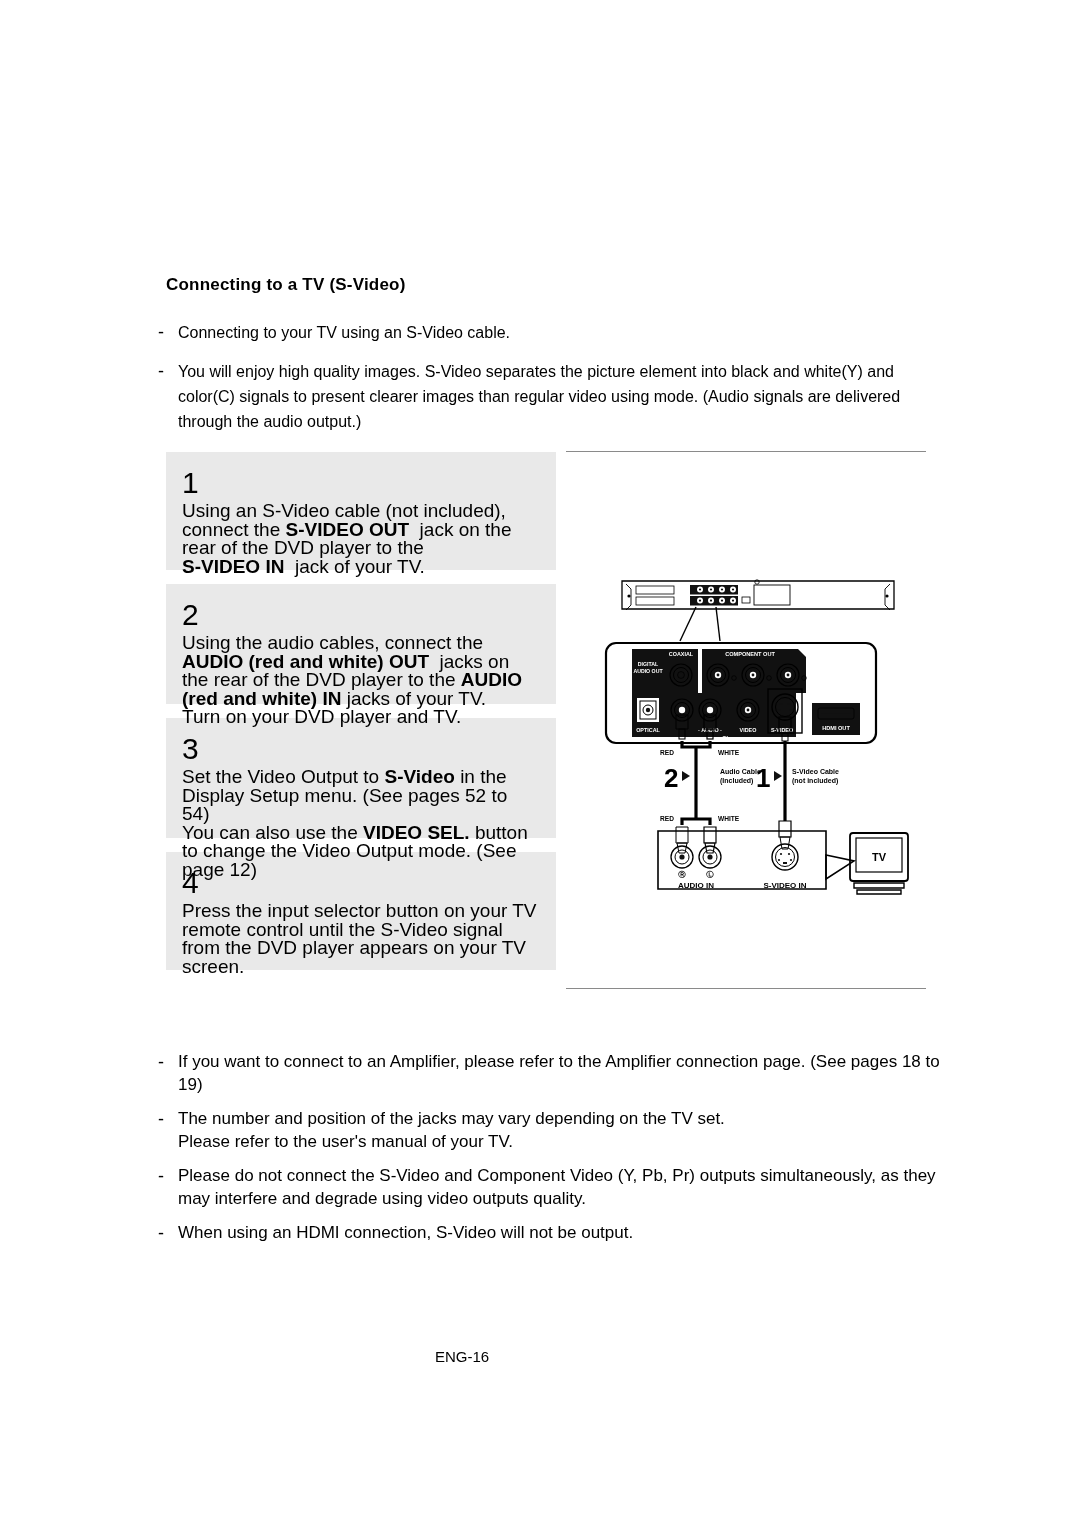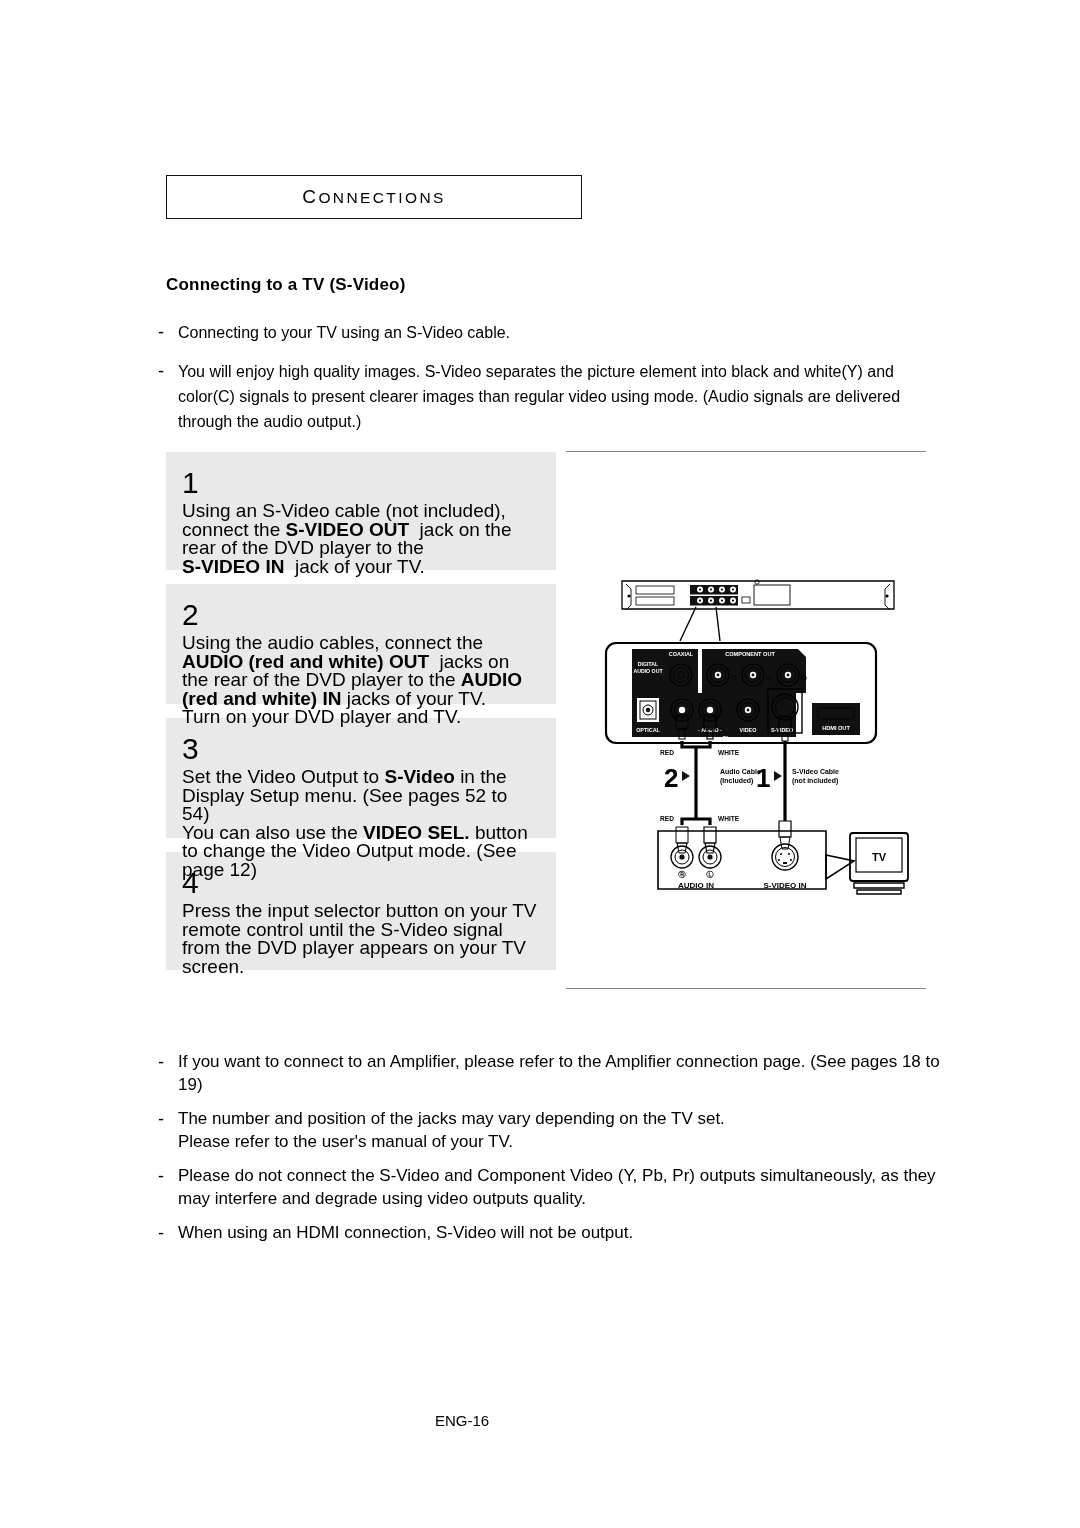--- a/index.html
+++ b/index.html
@@ -57,32 +57,29 @@
   .diagram svg{display:block;}
 
   
   .note{position:absolute;left:158px;top:1050px;width:800px;}
   .note .note-title{font-size:15px;font-weight:bold;margin-bottom:14px;}
   .note .bullet{margin-bottom:11px;}
   .note .bullet .txt{font-size:17px;line-height:23px;}
 
   
   .footer{
-    position:absolute;left:0;top:1412px;width:924px;text-align:center;
+    position:absolute;left:0;top:1348px;width:924px;text-align:center;
     font-size:15px;
   }
 </style>
 </head>
 <body>
 
 <div class="page">
 
-  <div class="section-box">
-    <span class="label"><span class="first">C</span><span>ONNECTIONS</span></span>
-  </div>
 
   <div class="page-title">Connecting to a TV (S-Video)</div>
 
   <div class="intro">
     <div class="bullet">
       <span class="dash">-</span>
       <span class="txt">Connecting to your TV using an S-Video cable.</span>
     </div>
     <div class="bullet">
       <span class="dash">-</span>

